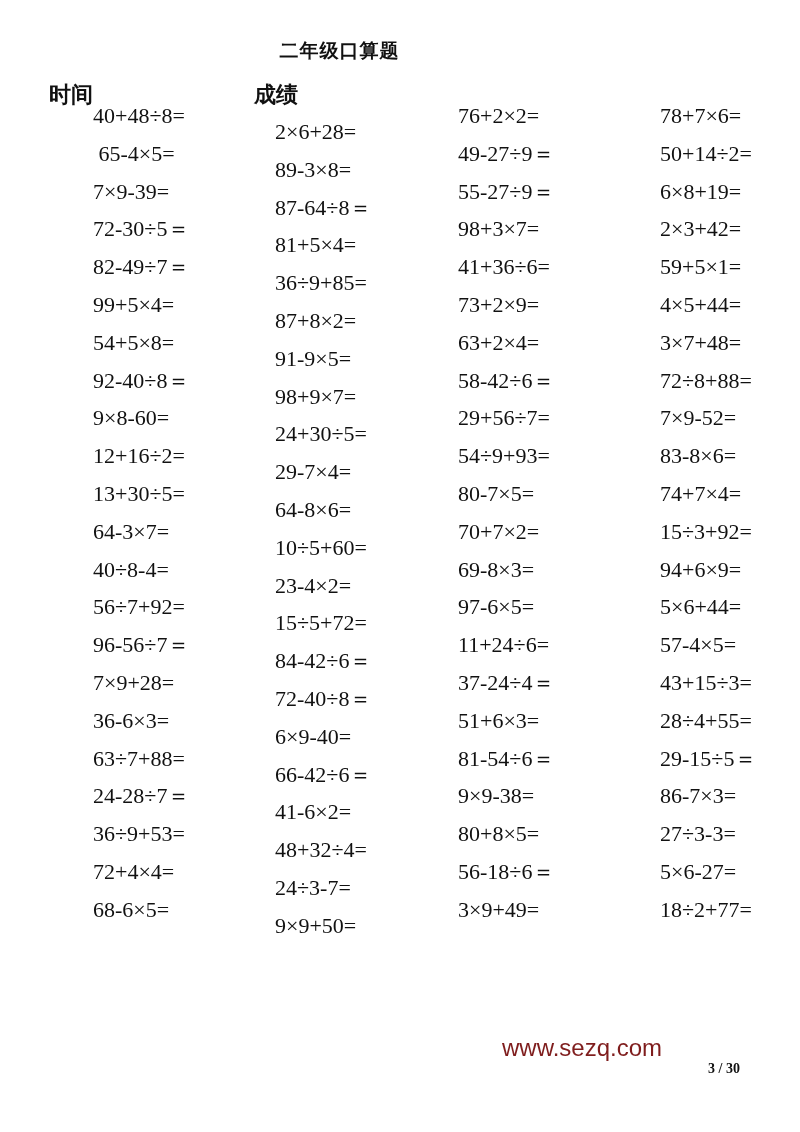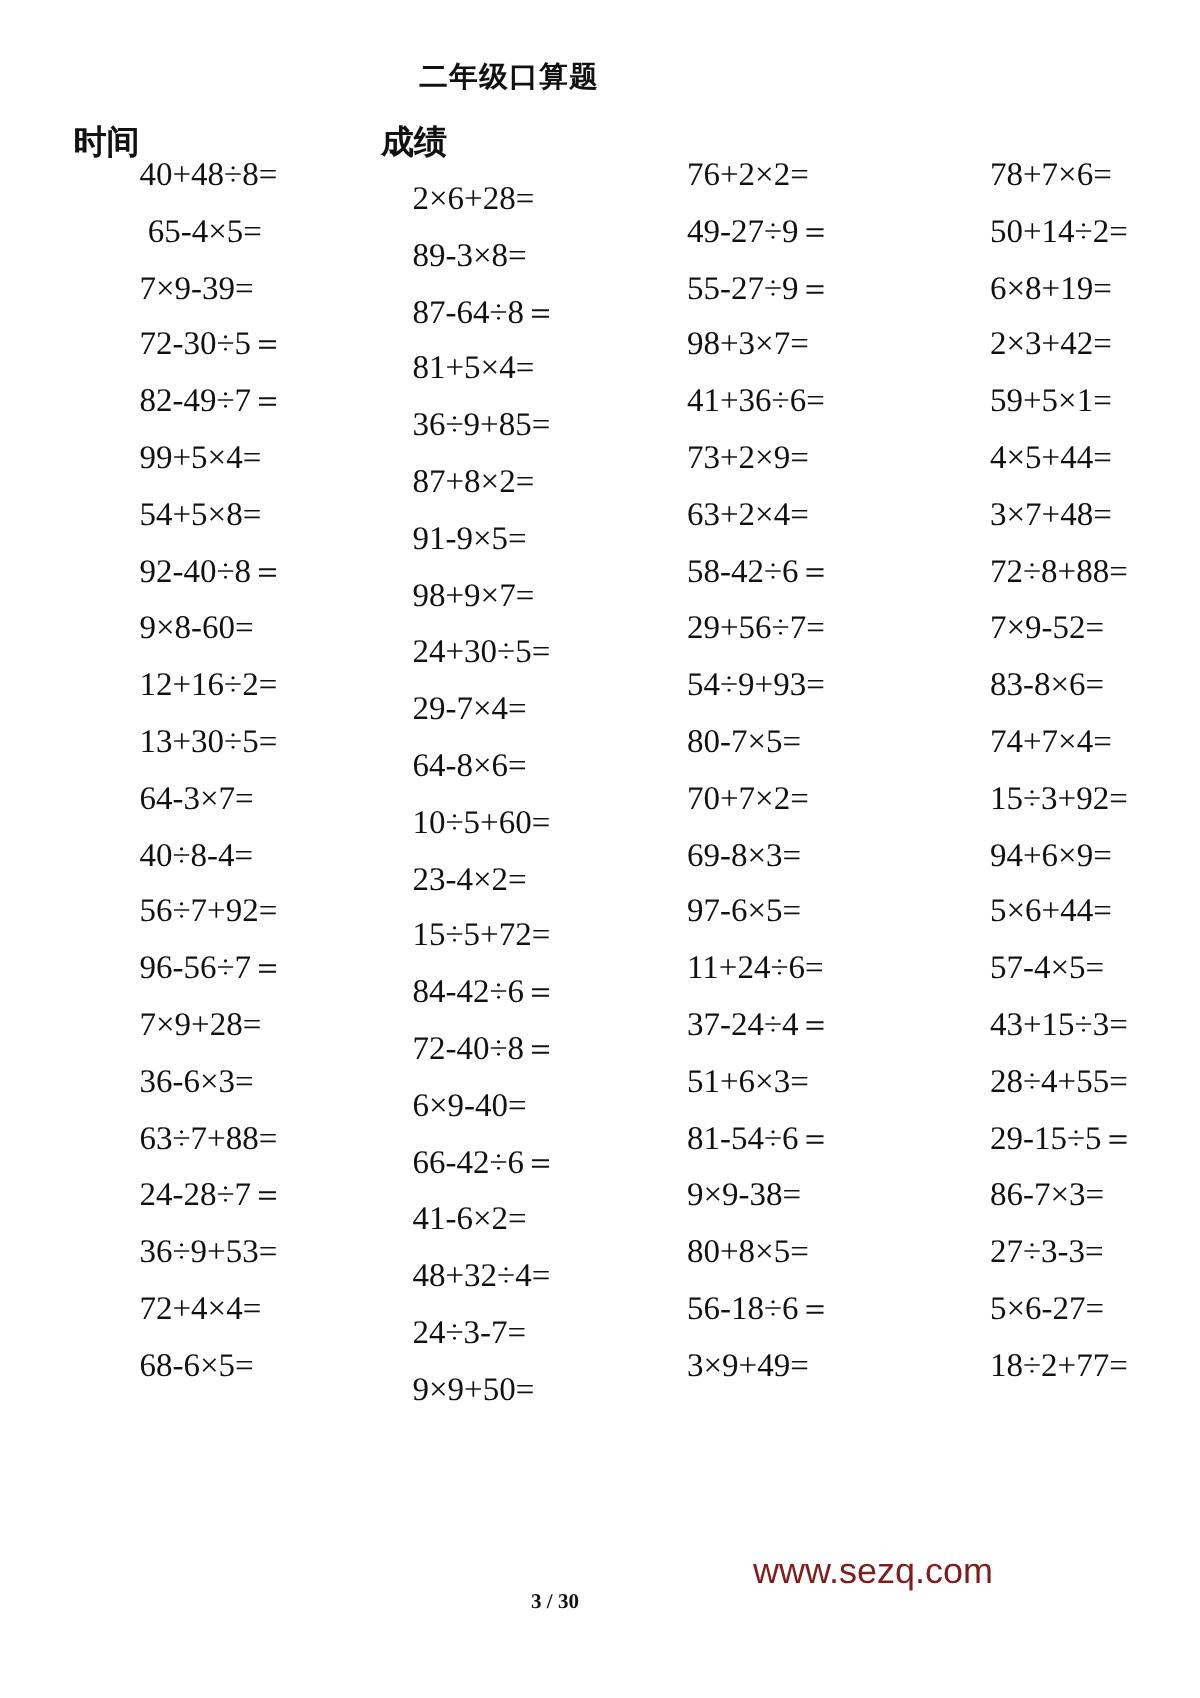--- a/index.html
+++ b/index.html
@@ -23,21 +23,21 @@
       position: relative; height: 37.8px;
     }
     .cell {
       position: absolute; top: 0; font-size: 22px; line-height: 32px; white-space: pre;
     }
     .c0 { left: 49px; }
     .c1 { left: 231px; margin-top: 16px; }
     .c2 { left: 414px; }
     .c3 { left: 597px; margin-left: 19px; }
     .page-num {
-      position: absolute; top: 1061px; left: 0; width: 740px; text-align: center;
+      position: absolute; top: 1061px; left: 0; width: 740px; text-align: right;
       font-size: 14px; font-weight: bold;
     }
     .watermark {
       position: absolute; top: 1034px; left: 502px;
       font-family: "Liberation Sans", "DejaVu Sans", sans-serif;
       font-size: 24px; color: #7f1d1d;
     }
   </style>
 </head>
 <body>

